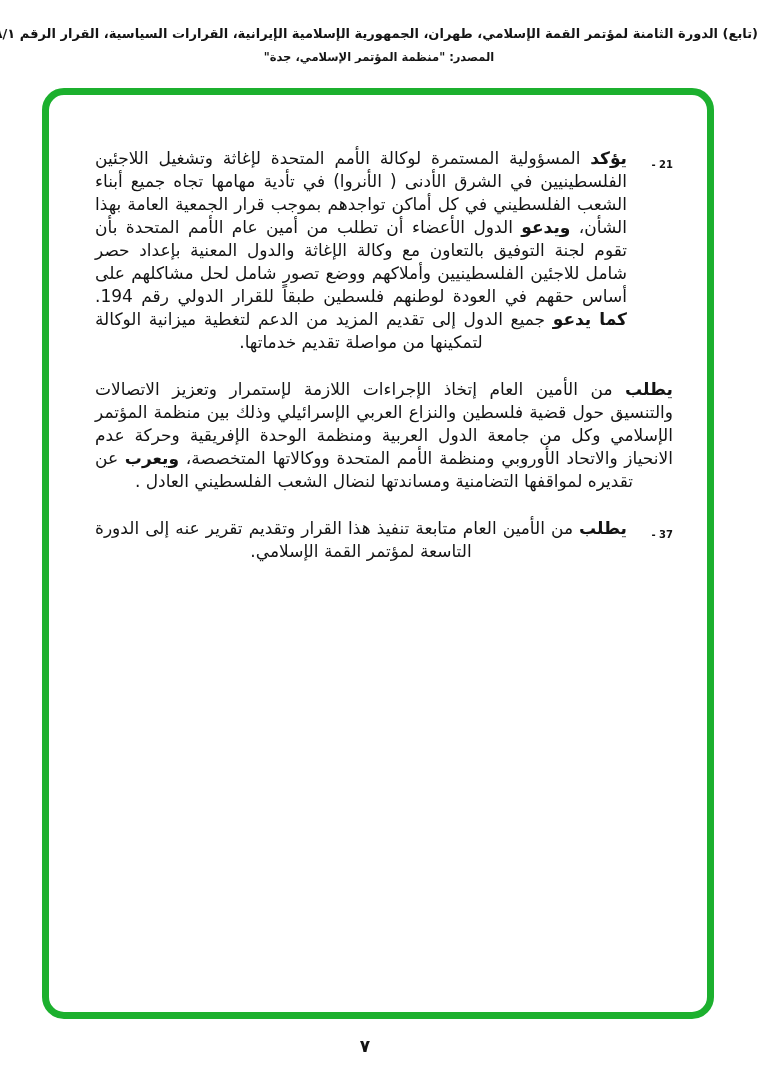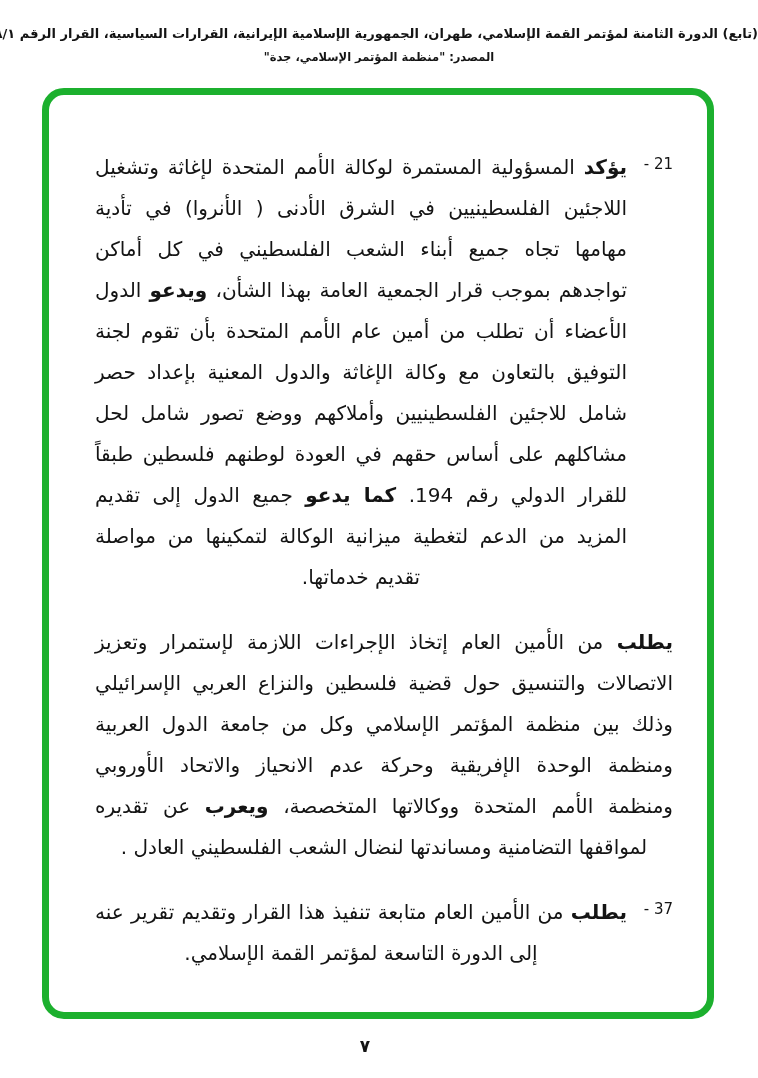--- a/index.html
+++ b/index.html
@@ -39,29 +39,29 @@
     direction: rtl;
     padding: 52px 34px 0 46px;
   }
   .para {
     display: flex;
     margin-bottom: 24px;
   }
   .para-num {
     flex: 0 0 46px;
     width: 46px;
-    font-size: 15px;
+    font-size: 10px;
     line-height: 35px;
     white-space: nowrap;
-    font-weight: normal;
+    font-weight: bold;
   }
   .para-text {
     flex: 1;
-    font-size: 20px;
-    line-height: 41px;
+    font-size: 17px;
+    line-height: 23px;
     text-align: justify;
     text-align-last: center;
     letter-spacing: -0.1px;
   }
   .kw { font-weight: bold; }
   .page-number {
     position: absolute;
     left: 0; right: 28px;
     bottom: 22px;
     text-align: center;

